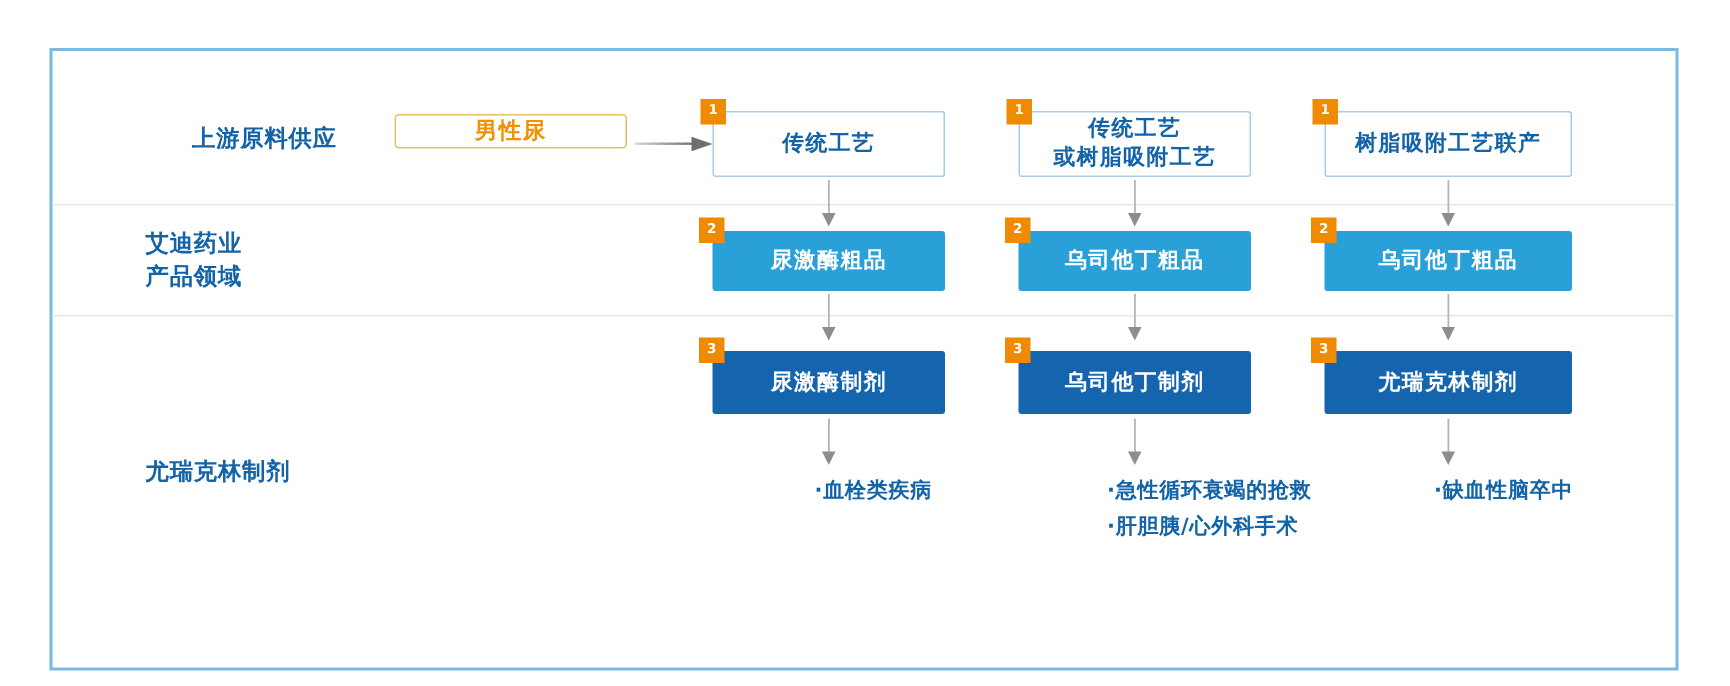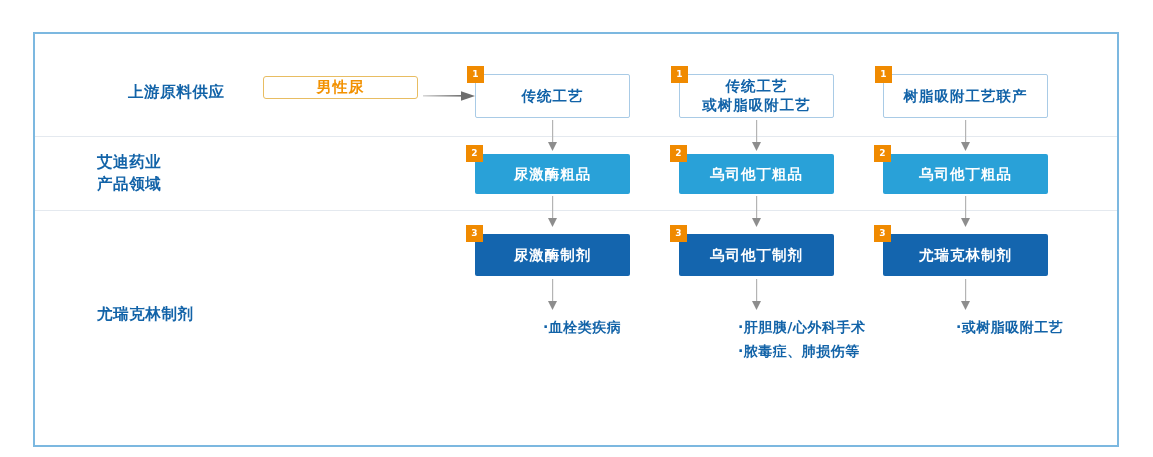--- a/index.html
+++ b/index.html
@@ -281,22 +281,22 @@
     <svg class="v-arrow" style="left:924px; top:245px; height:32px;" viewBox="0 0 13 32">
       <rect x="6" y="0" width="1.2" height="23" fill="#b4b4b4"></rect>
       <path d="M2 22 L11 22 L6.5 31 Z" fill="#8d8d8d"></path>
     </svg>
 
     <div class="indications" style="left:475px; top:281px;">
       <span class="item">·血栓类疾病</span>
     </div>
 
     <div class="indications" style="left:670px; top:281px;">
+      <span class="item">·急性循环衰竭的抢救</span>
       <span class="item">·肝胆胰/心外科手术</span>
-      <span class="item">·脓毒症、肺损伤等</span>
     </div>
 
     <div class="indications" style="left:888px; top:281px;">
-      <span class="item">·或树脂吸附工艺</span>
+      <span class="item">·缺血性脑卒中</span>
     </div>
 
   </div>
 </div>
 
 </body></html>

